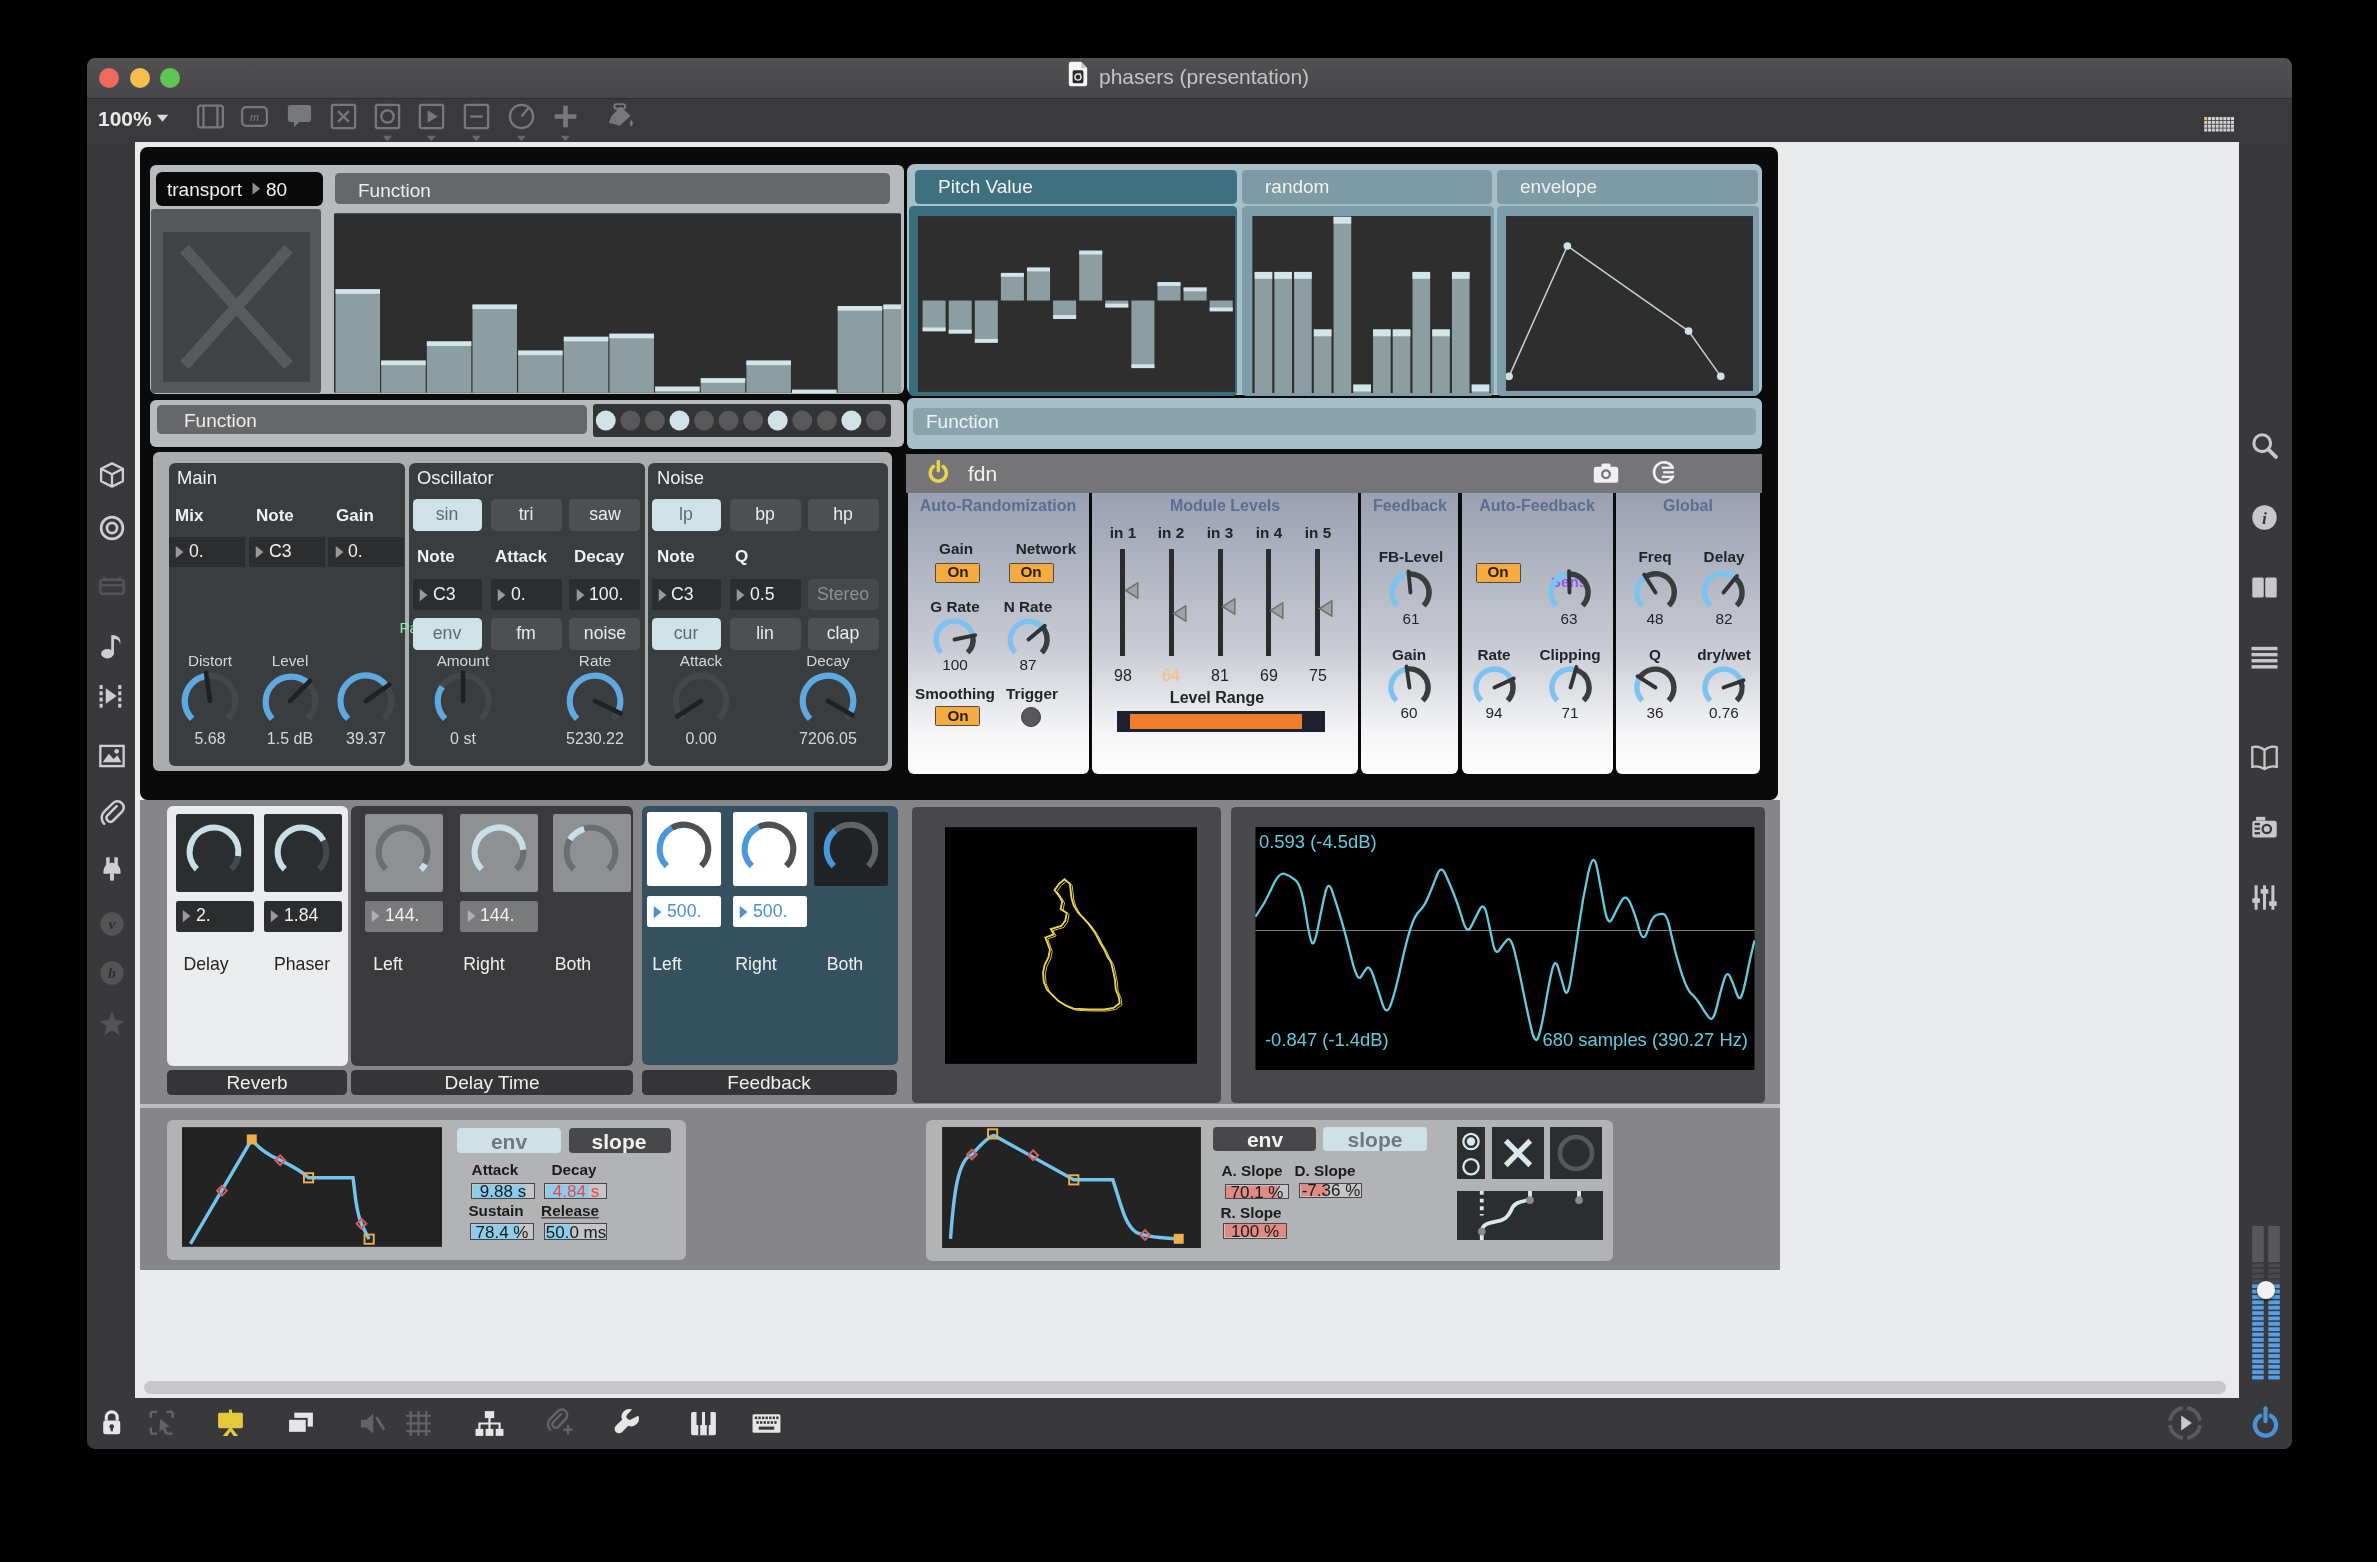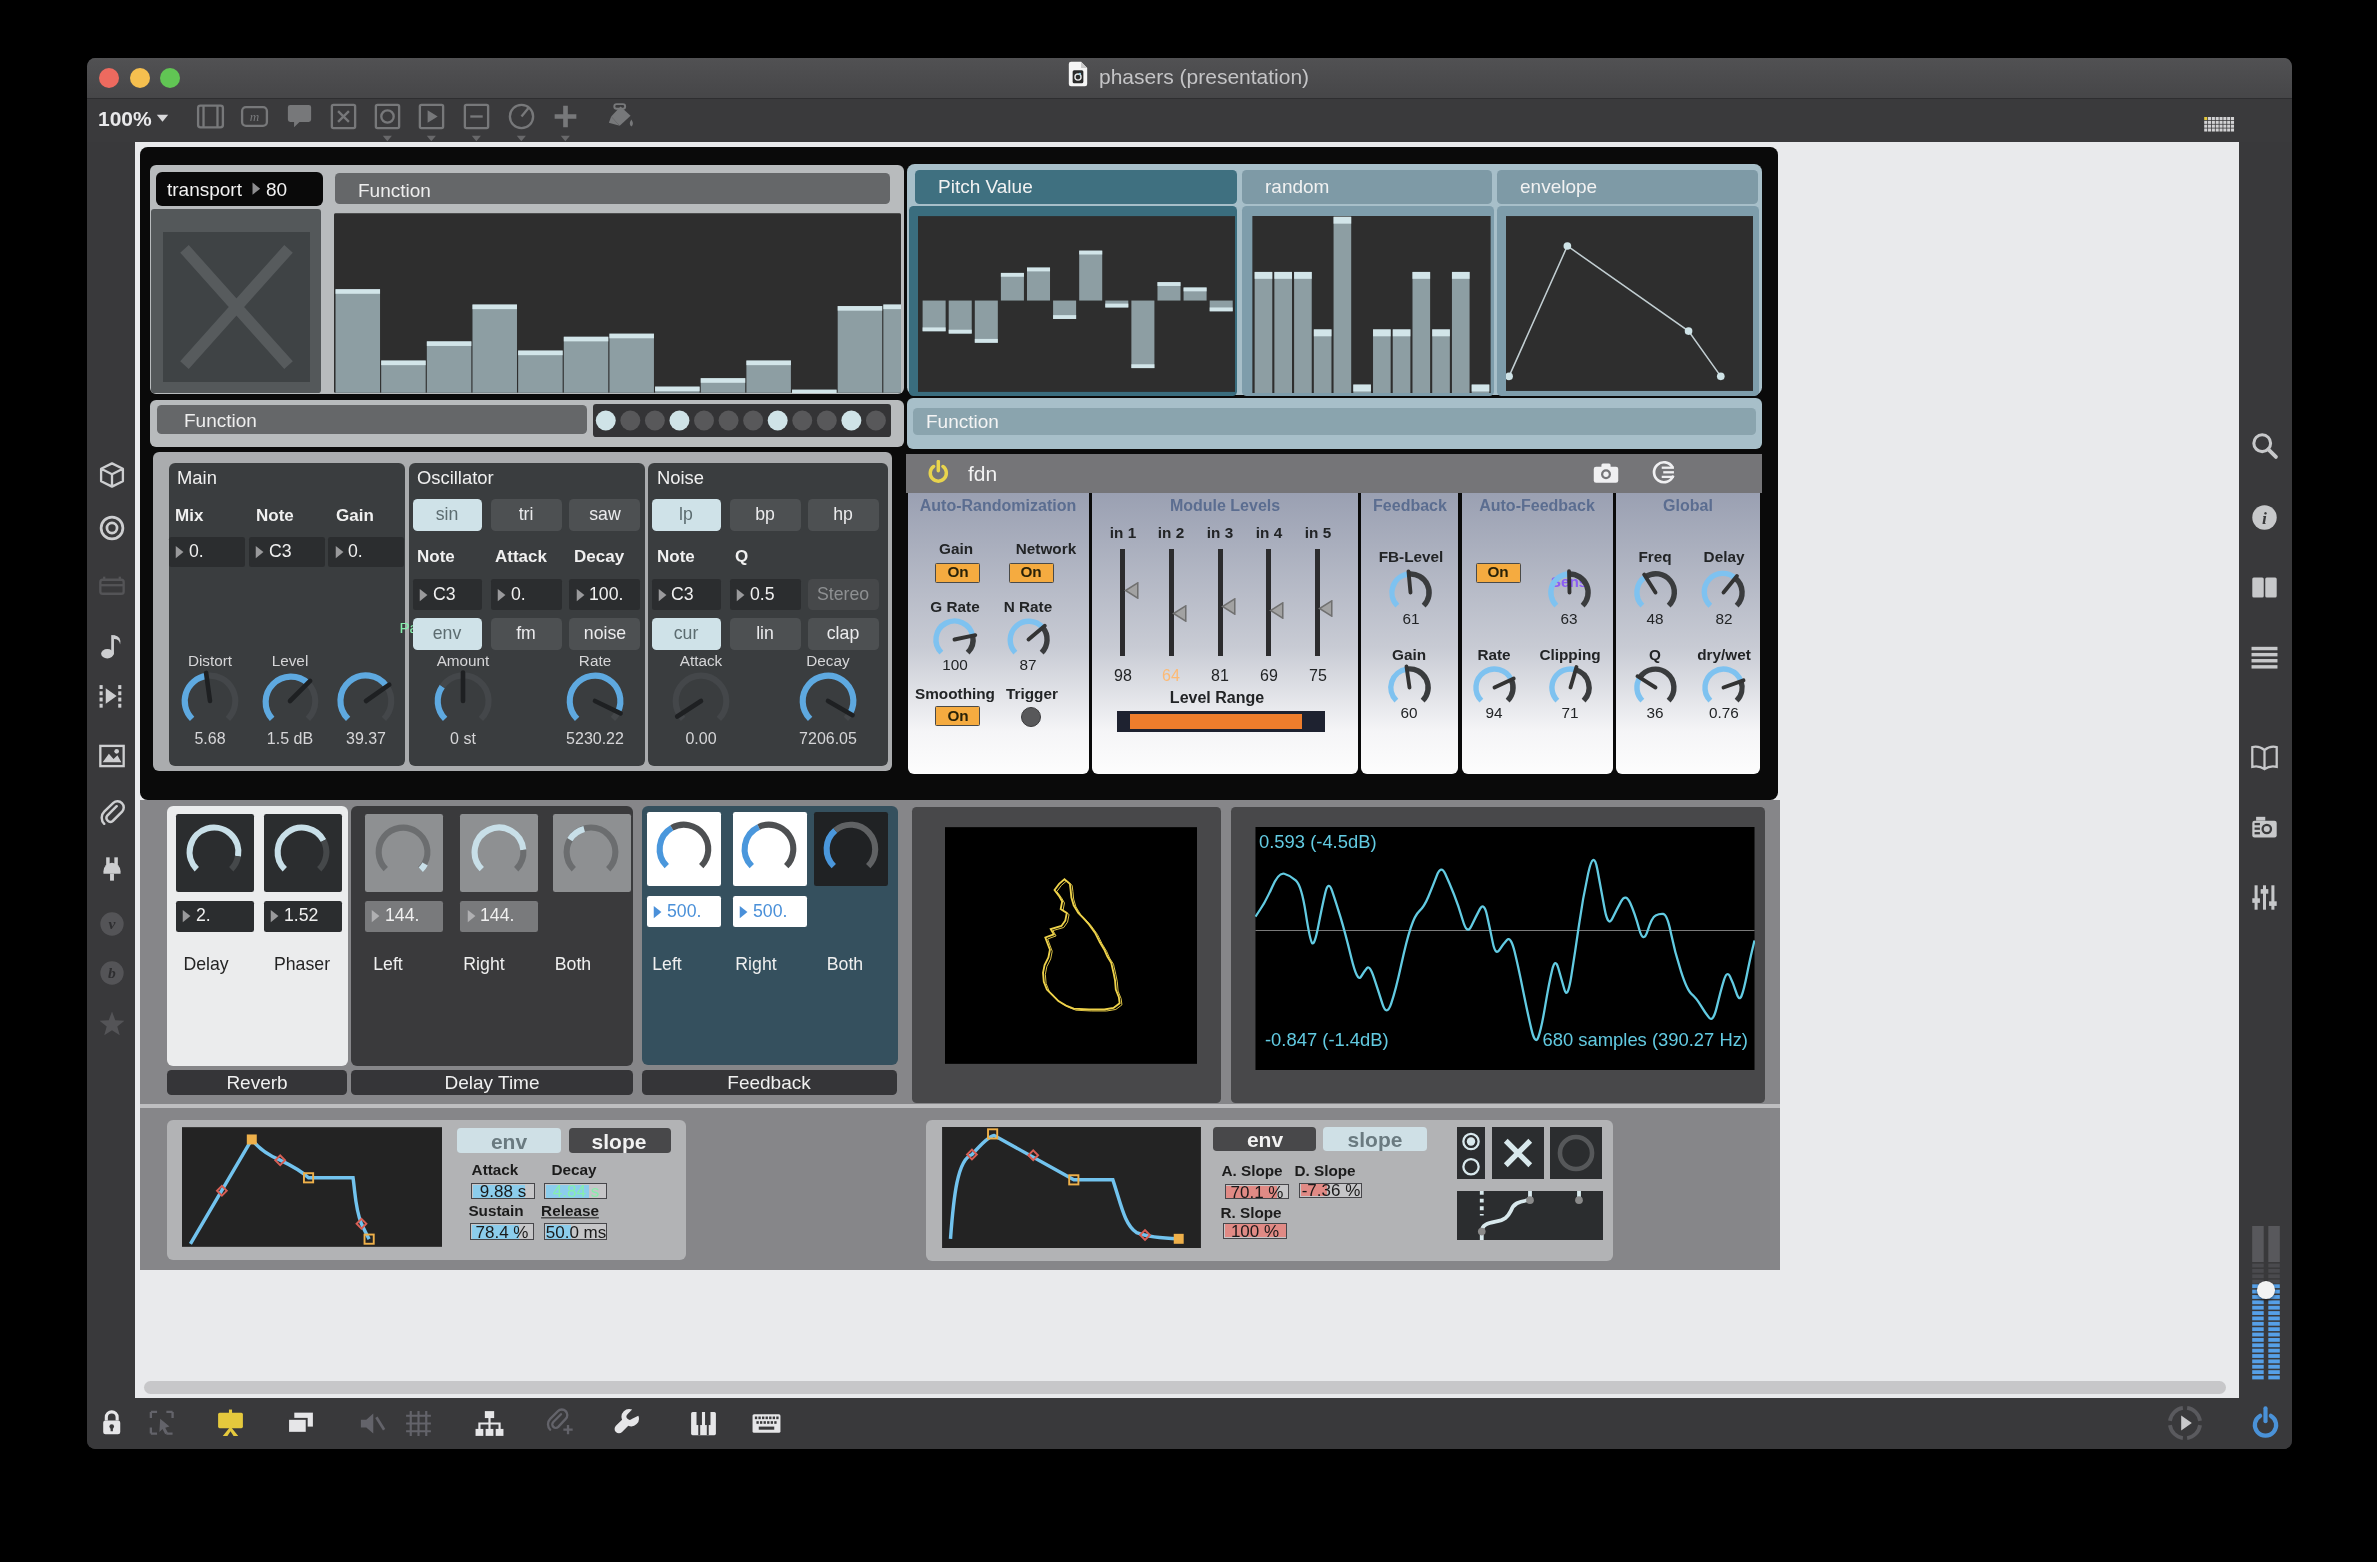--- a/index.html
+++ b/index.html
@@ -769,21 +769,21 @@
   </svg>
 <div style="position:absolute;left:176px;top:901px;width:78px;height:31px;background:#2b2d2f;border-radius:2.3px;"></div>
 <svg style="position:absolute;left:182px;top:909px;" width="9.2" height="14" viewBox="0 0 12 18">
     <path d="M1 1 L11 9 L1 17 Z" fill="#9a9a9c"></path>
   </svg>
 <div style="position:absolute;left:196px;top:916px;transform:translate(0,-50%);font:400 17.7px 'Liberation Sans',sans-serif;color:#f0f0f0;white-space:nowrap;line-height:1;">2.</div>
 <div style="position:absolute;left:264px;top:901px;width:78px;height:31px;background:#2b2d2f;border-radius:2.3px;"></div>
 <svg style="position:absolute;left:270px;top:909px;" width="9.2" height="14" viewBox="0 0 12 18">
     <path d="M1 1 L11 9 L1 17 Z" fill="#9a9a9c"></path>
   </svg>
-<div style="position:absolute;left:284px;top:916px;transform:translate(0,-50%);font:400 17.7px 'Liberation Sans',sans-serif;color:#f0f0f0;white-space:nowrap;line-height:1;">1.52</div>
+<div style="position:absolute;left:284px;top:916px;transform:translate(0,-50%);font:400 17.7px 'Liberation Sans',sans-serif;color:#f0f0f0;white-space:nowrap;line-height:1;">1.84</div>
 <div style="position:absolute;left:206px;top:965px;transform:translate(-50%,-50%);font:400 17.7px 'Liberation Sans',sans-serif;color:#242424;white-space:nowrap;line-height:1;">Delay</div>
 <div style="position:absolute;left:302px;top:965px;transform:translate(-50%,-50%);font:400 17.7px 'Liberation Sans',sans-serif;color:#242424;white-space:nowrap;line-height:1;">Phaser</div>
 <div style="position:absolute;left:167px;top:1070px;width:180px;height:24.6px;background:#353538;border-radius:4.6px;"></div>
 <div style="position:absolute;left:257px;top:1082px;transform:translate(-50%,-50%);font:400 19px 'Liberation Sans',sans-serif;color:#f0f0f0;white-space:nowrap;line-height:1;">Reverb</div>
 <div style="position:absolute;left:351px;top:806px;width:282px;height:260px;background:#3a3a3c;border-radius:6.1px;"></div>
 <div style="position:absolute;left:365px;top:814px;width:78px;height:78px;background:#8e9092;border-radius:2.3px;"></div>
 <div style="position:absolute;left:460px;top:814px;width:78px;height:78px;background:#8e9092;border-radius:2.3px;"></div>
 <div style="position:absolute;left:553px;top:814px;width:78px;height:78px;background:#8e9092;border-radius:2.3px;"></div>
 <svg style="position:absolute;left:371px;top:820px;" width="64" height="64" viewBox="0 0 84 84">
     <path d="M 19.4 64.6 A 32 32 0 1 1 70.3 57.0" stroke="#6b6d6f" stroke-width="8" fill="none"></path>
@@ -879,21 +879,21 @@
 <div style="position:absolute;left:509px;top:1141px;transform:translate(-50%,-50%);font:700 21px 'Liberation Sans',sans-serif;color:#6a7a80;white-space:nowrap;line-height:1;">env</div>
 <div style="position:absolute;left:569px;top:1128px;width:102px;height:25px;background:#48484a;border-radius:3.8px;"></div>
 <div style="position:absolute;left:619px;top:1141px;transform:translate(-50%,-50%);font:700 21px 'Liberation Sans',sans-serif;color:#f2f2f2;white-space:nowrap;line-height:1;">slope</div>
 <div style="position:absolute;left:495px;top:1170px;transform:translate(-50%,-50%);font:700 15.3px 'Liberation Sans',sans-serif;color:#1c1c1c;white-space:nowrap;line-height:1;">Attack</div>
 <div style="position:absolute;left:574px;top:1170px;transform:translate(-50%,-50%);font:700 15.3px 'Liberation Sans',sans-serif;color:#1c1c1c;white-space:nowrap;line-height:1;">Decay</div>
 <div style="position:absolute;left:471px;top:1183px;width:64px;height:16px;background:#c6c6c8;border-radius:0px;border:1.5px solid #46464a;"></div>
 <div style="position:absolute;left:473px;top:1185px;width:52px;height:13px;background:#8ccdec;border-radius:0px;"></div>
 <div style="position:absolute;left:503px;top:1191px;transform:translate(-50%,-50%);font:400 17px 'Liberation Sans',sans-serif;color:#1a1a1a;white-space:nowrap;line-height:1;">9.88 s</div>
 <div style="position:absolute;left:544px;top:1183px;width:63px;height:16px;background:#c6c6c8;border-radius:0px;border:1.5px solid #46464a;"></div>
 <div style="position:absolute;left:546px;top:1185px;width:43px;height:13px;background:#8ccdec;border-radius:0px;"></div>
-<div style="position:absolute;left:576px;top:1191px;transform:translate(-50%,-50%);font:400 17px 'Liberation Sans',sans-serif;color:#86efac;white-space:nowrap;line-height:1;">4.84 s</div>
+<div style="position:absolute;left:576px;top:1191px;transform:translate(-50%,-50%);font:400 17px 'Liberation Sans',sans-serif;color:#ef4444;white-space:nowrap;line-height:1;">4.84 s</div>
 <div style="position:absolute;left:496px;top:1211px;transform:translate(-50%,-50%);font:700 15.3px 'Liberation Sans',sans-serif;color:#1c1c1c;white-space:nowrap;line-height:1;">Sustain</div>
 <div style="position:absolute;left:570px;top:1211px;transform:translate(-50%,-50%);font:700 15.3px 'Liberation Sans',sans-serif;color:#1c1c1c;white-space:nowrap;line-height:1;text-decoration:underline;">Release</div>
 <div style="position:absolute;left:470px;top:1223px;width:64px;height:17px;background:#c6c6c8;border-radius:0px;border:1.5px solid #46464a;"></div>
 <div style="position:absolute;left:472px;top:1225px;width:47px;height:14px;background:#8ccdec;border-radius:0px;"></div>
 <div style="position:absolute;left:502px;top:1232px;transform:translate(-50%,-50%);font:400 17px 'Liberation Sans',sans-serif;color:#1a1a1a;white-space:nowrap;line-height:1;">78.4 %</div>
 <div style="position:absolute;left:544px;top:1223px;width:63px;height:17px;background:#c6c6c8;border-radius:0px;border:1.5px solid #46464a;"></div>
 <div style="position:absolute;left:546px;top:1225px;width:24.5px;height:14px;background:#8ccdec;border-radius:0px;"></div>
 <div style="position:absolute;left:576px;top:1232px;transform:translate(-50%,-50%);font:400 17px 'Liberation Sans',sans-serif;color:#1a1a1a;white-space:nowrap;line-height:1;">50.0 ms</div>
 <div style="position:absolute;left:926px;top:1120px;width:687px;height:141px;background:#b2b3b5;border-radius:6.1px;"></div>
 <svg style="position:absolute;left:942px;top:1127px;" width="259" height="121" viewBox="0 0 338 158">

